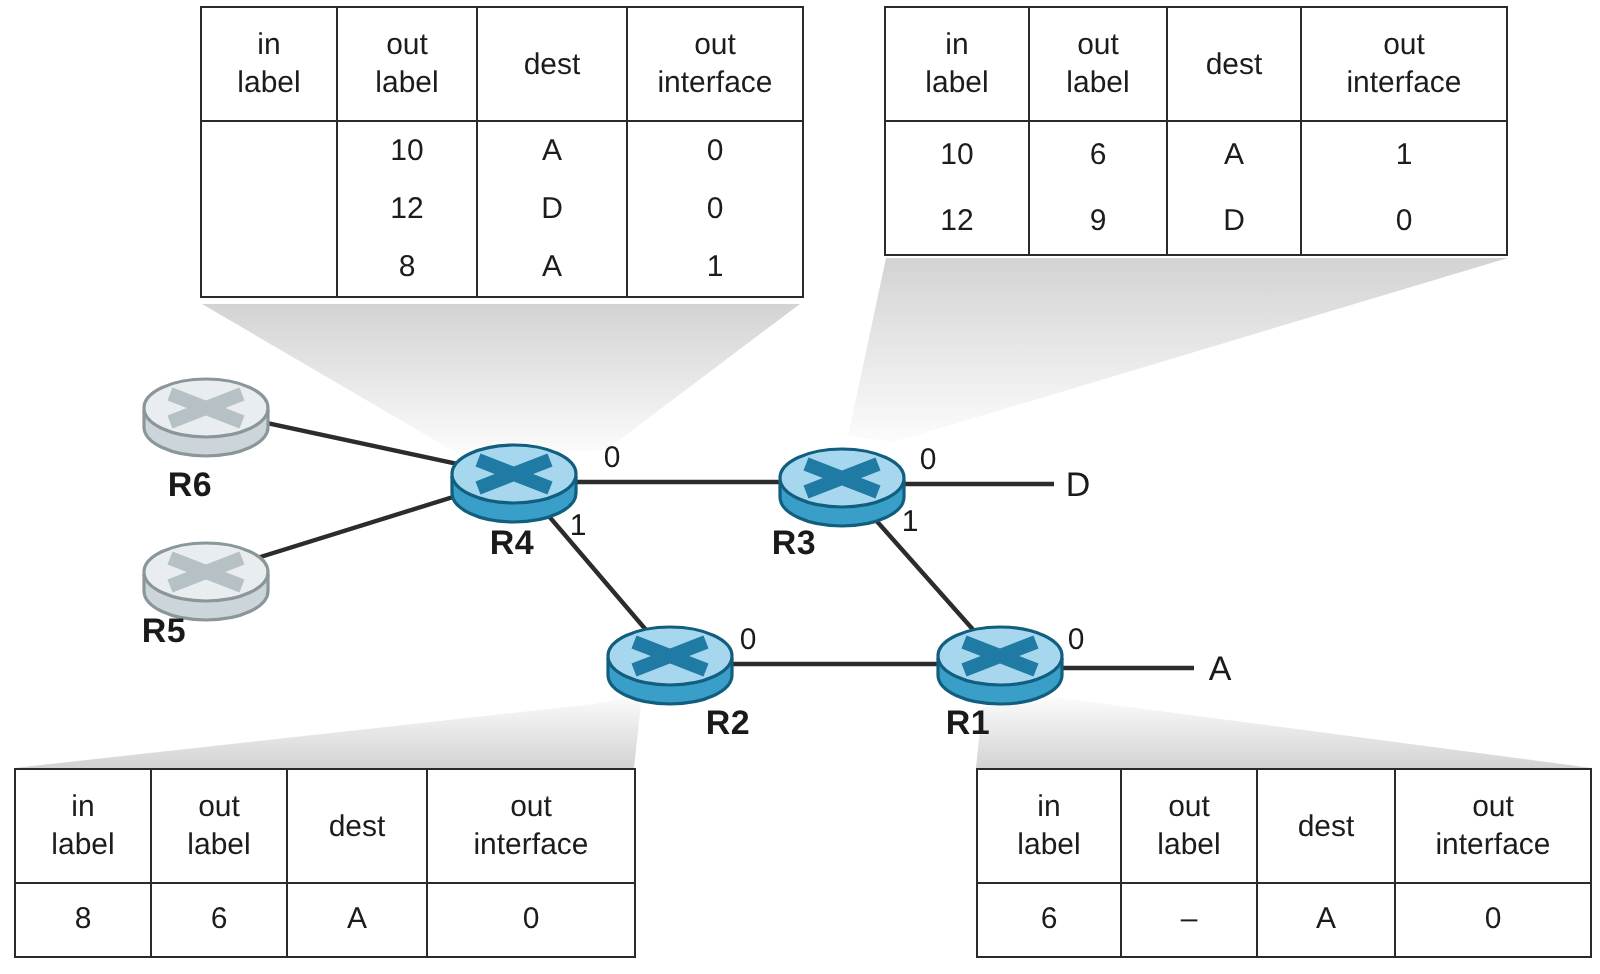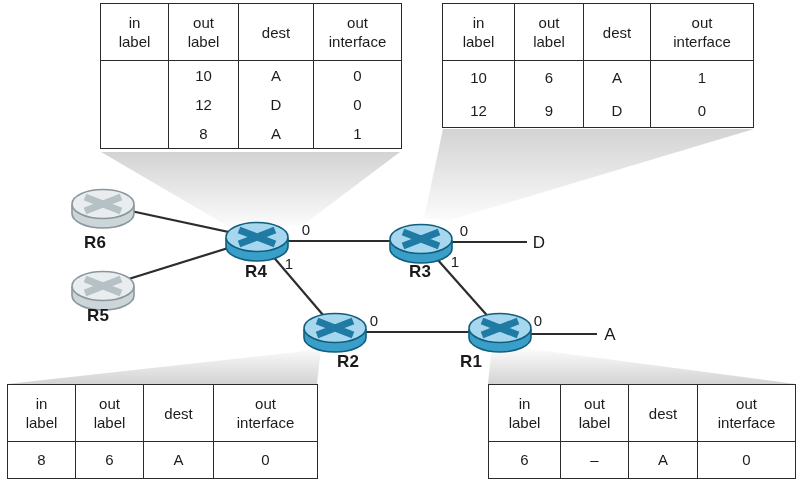--- a/index.html
+++ b/index.html
@@ -120,25 +120,25 @@
   </div>
   <div class="router blue" style="left:465px;top:309px">
     <svg width="70" height="48" viewBox="0 0 70 48">
       <path class="r-side" d="M4 20 L4 28.5 A31 14.5 0 0 0 66 28.5 L66 20"></path>
       <ellipse class="r-top" cx="35" cy="19" rx="31" ry="14.5"></ellipse>
       <path class="r-x" d="M17 12 L53 26 M53 12 L17 26"></path>
     </svg>
   </div>
 
   <span class="lbl" style="left:95px;top:243px">R6</span>
-  <span class="lbl" style="left:98px;top:316px">R5</span>
+  <span class="lbl" style="left:82px;top:316px">R5</span>
   <span class="lbl" style="left:256px;top:272px">R4</span>
-  <span class="lbl" style="left:420px;top:272px">R3</span>
-  <span class="lbl" style="left:348px;top:362px">R2</span>
-  <span class="lbl" style="left:471px;top:362px">R1</span>
+  <span class="lbl" style="left:397px;top:272px">R3</span>
+  <span class="lbl" style="left:364px;top:362px">R2</span>
+  <span class="lbl" style="left:484px;top:362px">R1</span>
 
   <span class="ifl" style="left:306px;top:229px">0</span>
   <span class="ifl" style="left:289px;top:263px">1</span>
   <span class="ifl" style="left:464px;top:230px">0</span>
   <span class="ifl" style="left:455px;top:261px">1</span>
   <span class="ifl" style="left:374px;top:320px">0</span>
   <span class="ifl" style="left:538px;top:320px">0</span>
 
   <span class="endp" style="left:539px;top:243px">D</span>
   <span class="endp" style="left:610px;top:335px">A</span>

